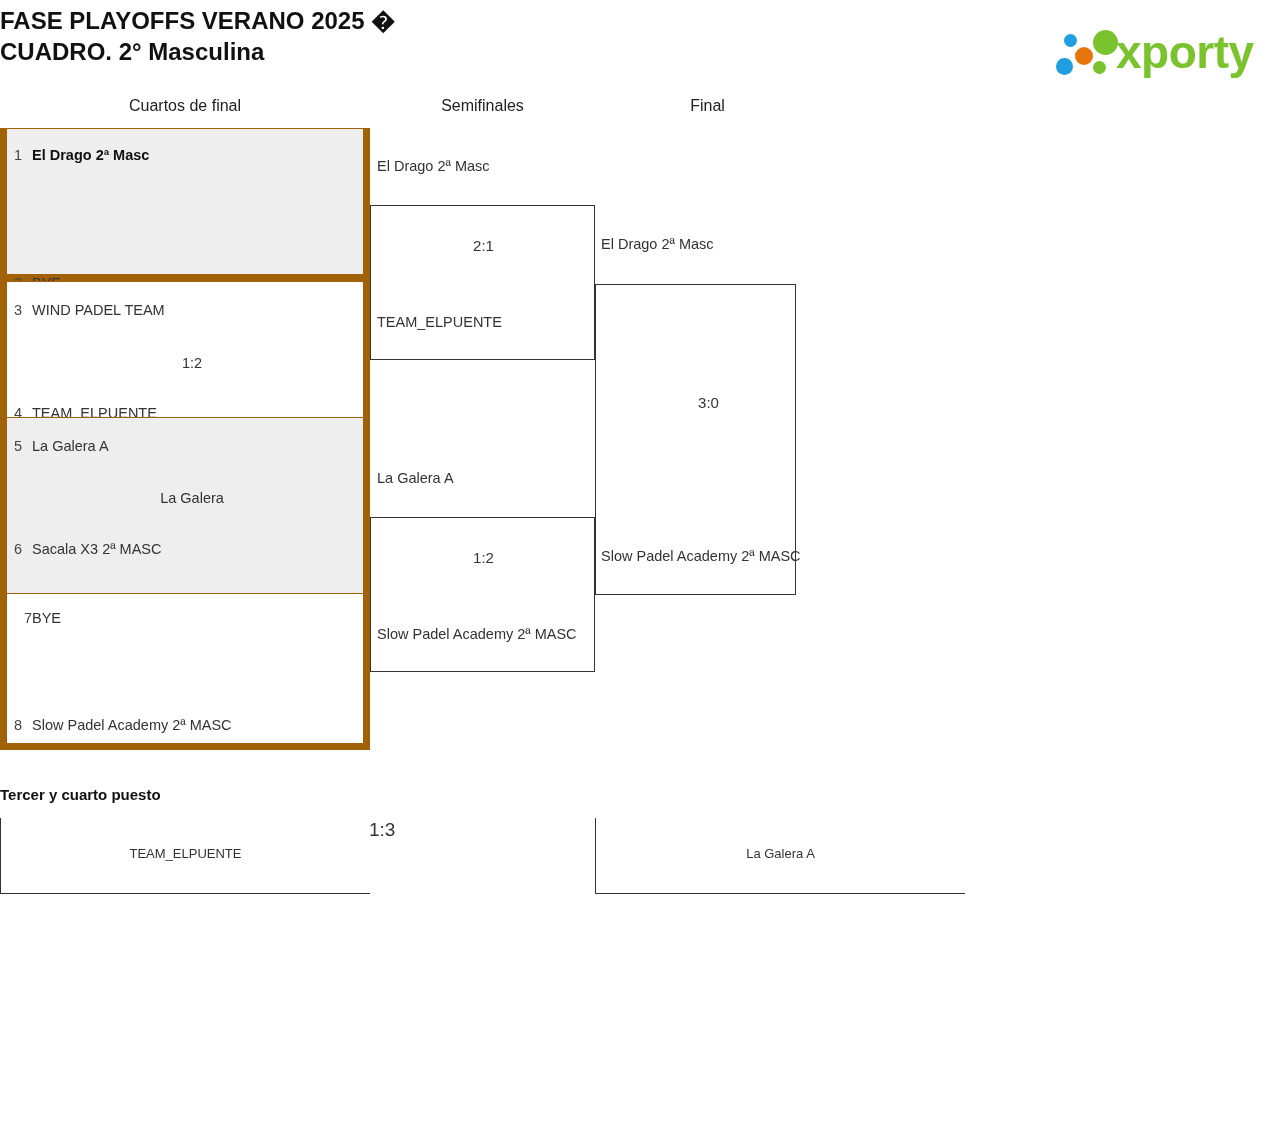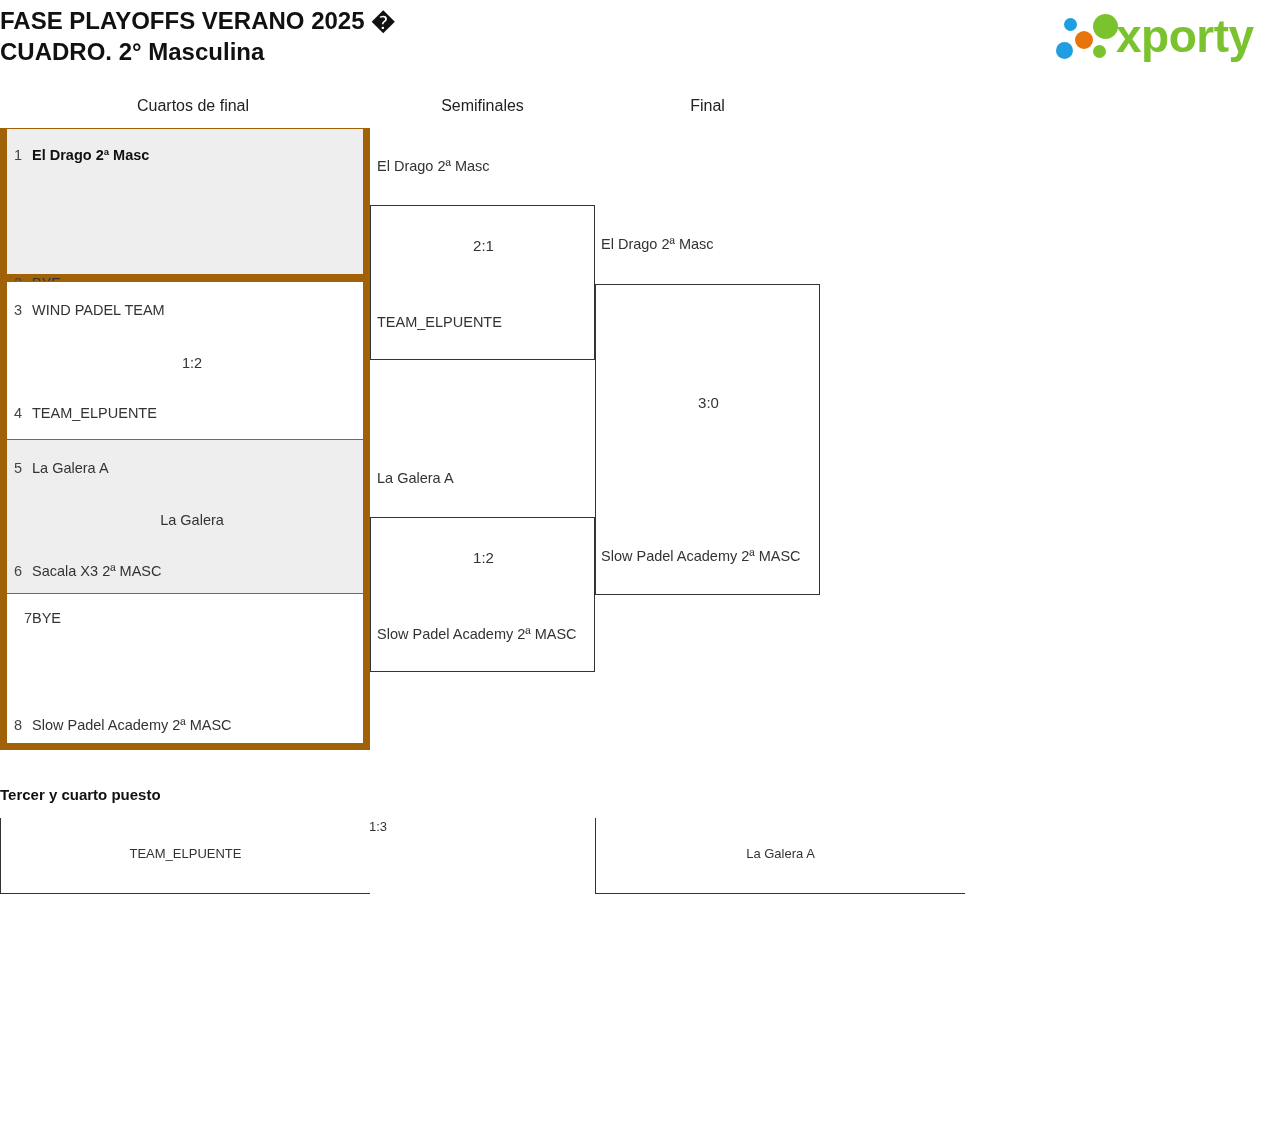--- a/index.html
+++ b/index.html
@@ -27,21 +27,21 @@
     font-size: 24px;
     font-weight: bold;
     line-height: 1.3;
     color: #111111;
     white-space: pre-line;
   }
 
   .logo {
     position: absolute;
     right: 8px;
-    top: 8px;
+    top: 24px;
     width: 230px;
     height: 58px;
   }
   .logo-dots {
     position: absolute;
     left: 12px;
     top: 4px;
     width: 70px;
     height: 52px;
   }
@@ -63,21 +63,21 @@
   }
 
   
   .round-head {
     position: absolute;
     text-align: center;
     font-size: 16px;
     color: #222222;
     top: 97px;
   }
-  #rh-0 { left: 8px;   width: 370px; }
+  #rh-0 { left: 0px;   width: 370px; }
   #rh-1 { left: 370px; width: 225px; }
   #rh-2 { left: 595px; width: 225px; }
 
   
   .bracket { position: absolute; left: 0; top: 0; width: 1280px; height: 900px; }
 
   .qf-box {
     position: absolute;
     left: 0px;
     width: 370px;
@@ -151,21 +151,21 @@
     top: 28px;
     width: 100%;
     text-align: center;
     font-size: 13px;
     color: #333333;
   }
   .third-score {
     position: absolute;
     left: 369px;
     top: 819px;
-    font-size: 13px;
+    font-size: 19px;
     color: #333333;
   }
 </style>
 </head>
 <body>
 
 <div class="page-title">FASE PLAYOFFS VERANO 2025 �
 CUADRO. 2° Masculina</div>
 
 <div class="logo">
@@ -198,21 +198,21 @@
   <div class="qf-box plain" style="top:281px; height:178px;">
     <div class="qf-player" style="top:20px;">
       <span class="seed">3</span><span class="nm">WIND PADEL TEAM</span>
     </div>
     <div class="qf-score" style="top:73px;">1:2</div>
     <div class="qf-player" style="top:123px;">
       <span class="seed">4</span><span class="nm">TEAM_ELPUENTE</span>
     </div>
   </div>
 
-  <div class="qf-box shade" style="top:439px; height:196px;">
+  <div class="qf-box shade" style="top:417px; height:196px;">
     <div class="qf-player" style="top:20px;">
       <span class="seed">5</span><span class="nm">La Galera A</span>
     </div>
     <div class="qf-score" style="top:72px;">La Galera</div>
     <div class="qf-player" style="top:123px;">
       <span class="seed">6</span><span class="nm">Sacala X3 2ª MASC</span>
     </div>
   </div>
 
   <div class="qf-box plain" style="top:593px; height:157px;">
@@ -231,21 +231,21 @@
   </div>
   <div class="mlabel" style="left:377px; top:158px;">El Drago 2ª Masc</div>
   <div class="mlabel" style="left:377px; top:314px;">TEAM_ELPUENTE</div>
 
   <div class="mbox" style="left:370px; top:517px; width:225px; height:155px;">
     <div class="mscore" style="left:0px; top:31px; width:225px;">1:2</div>
   </div>
   <div class="mlabel" style="left:377px; top:470px;">La Galera A</div>
   <div class="mlabel" style="left:377px; top:626px;">Slow Padel Academy 2ª MASC</div>
 
-  <div class="mbox" style="left:595px; top:284px; width:225px; height:311px;">
+  <div class="mbox" style="left:595px; top:284px; width:201px; height:311px;">
     <div class="mscore" style="left:0px; top:109px; width:225px;">3:0</div>
   </div>
   <div class="mlabel" style="left:601px; top:236px;">El Drago 2ª Masc</div>
   <div class="mlabel" style="left:601px; top:548px;">Slow Padel Academy 2ª MASC</div>
 
 </div>
 
 <div class="third-title">Tercer y cuarto puesto</div>
 
 <div class="third-box" id="third-left">

